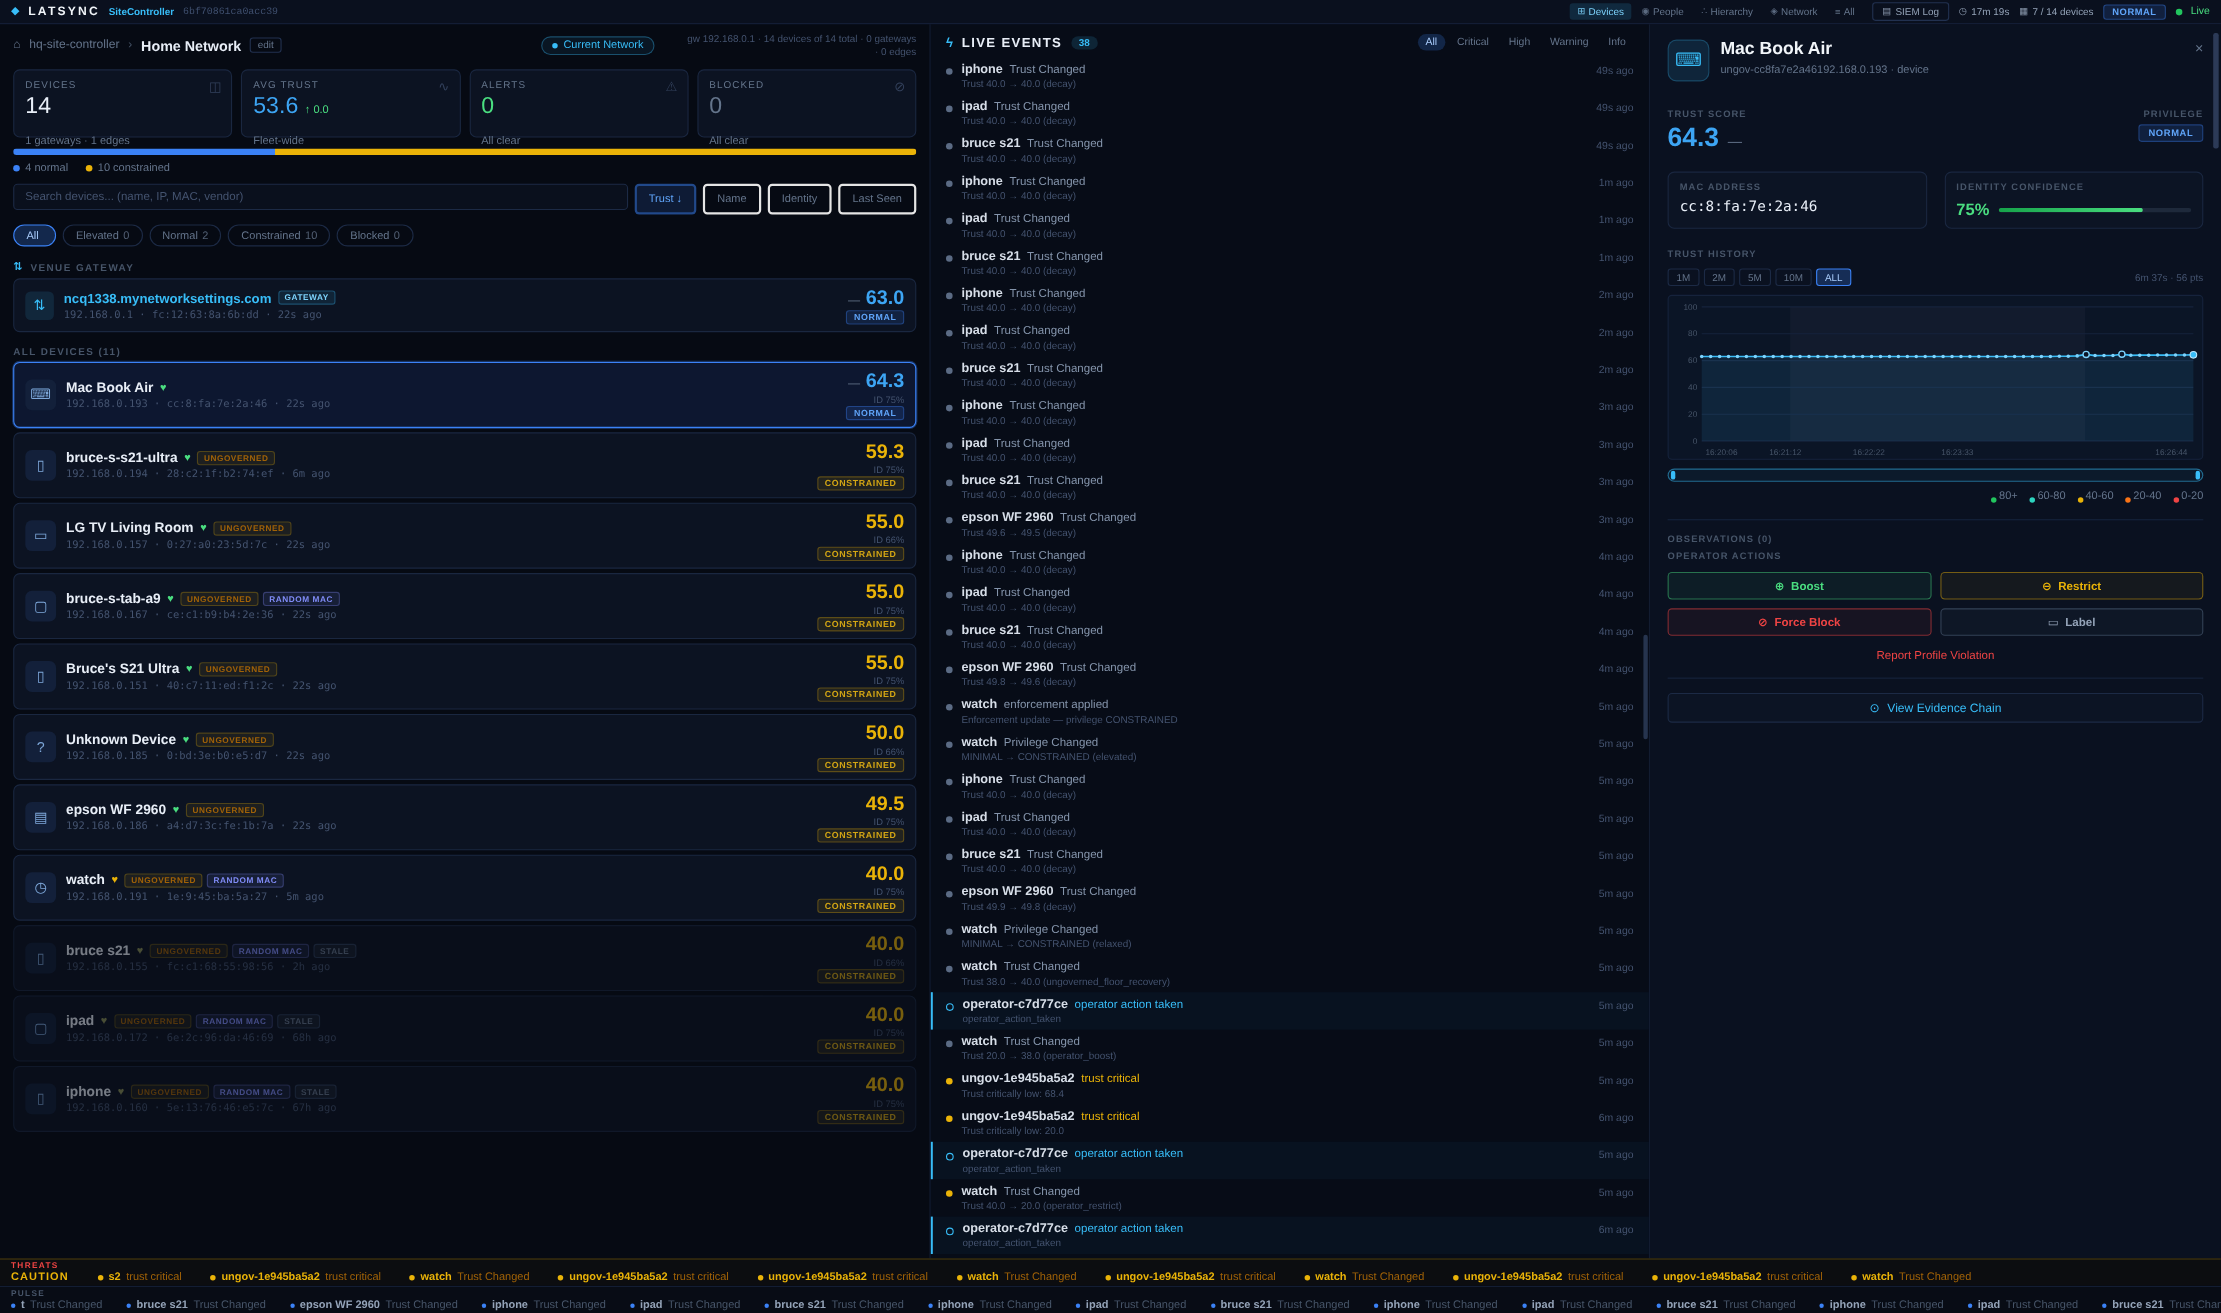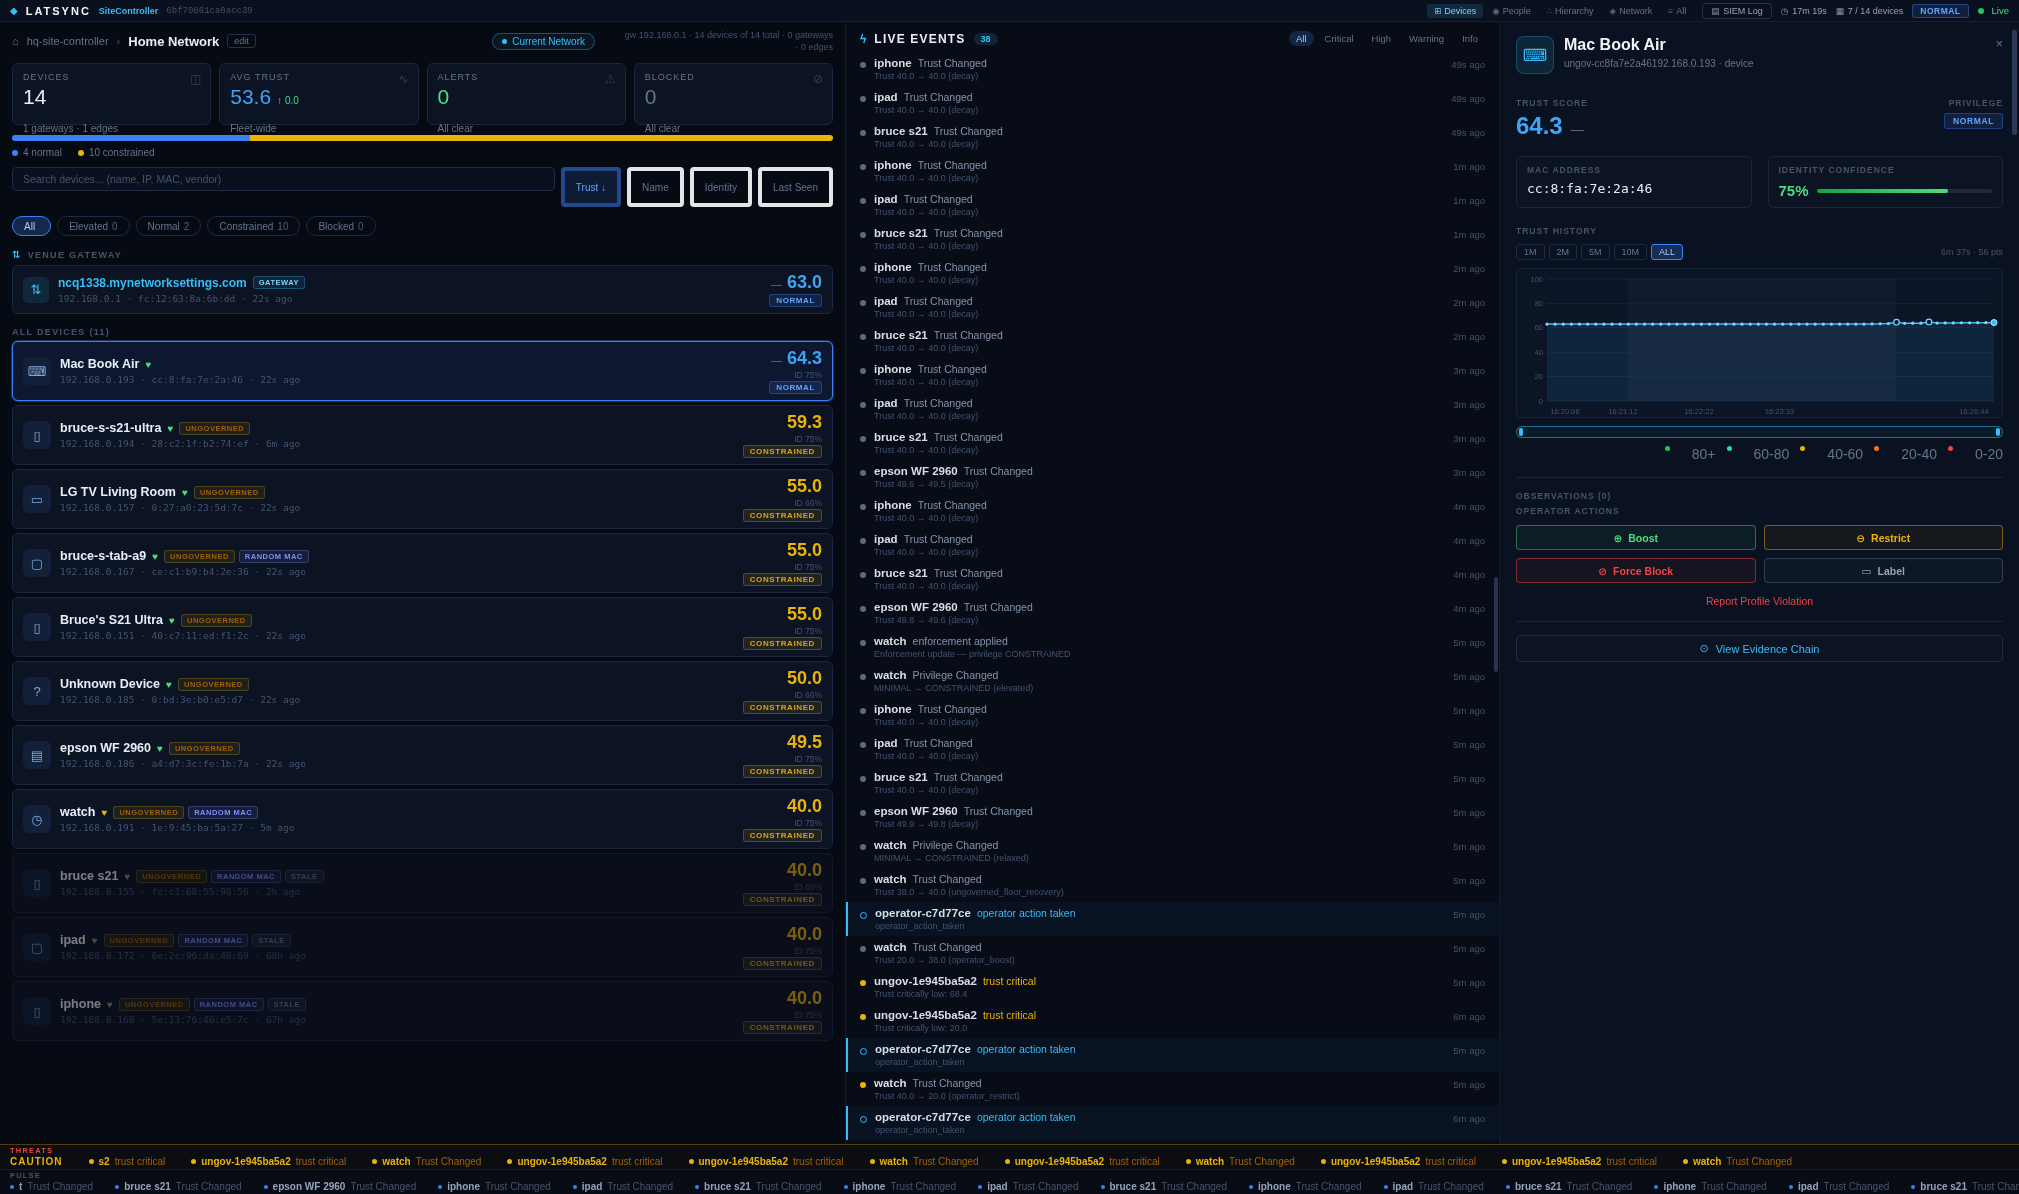--- a/index.html
+++ b/index.html
@@ -57,21 +57,21 @@
 .dist-bar{display:flex;height:6px;border-radius:3px;overflow:hidden;margin-top:10px}
 .seg-normal{background:#3b82f6}.seg-constrained{background:#eab308}
 .dist-legend{display:flex;gap:16px;margin-top:6px}
 .dl-item{display:flex;align-items:center;gap:5px;font-size:10px;color:#64748b}
 .dl-dot{width:6px;height:6px;border-radius:50%}
 
 
 .search-row{display:flex;gap:6px;margin-top:9px}
 .search-input{flex:1;max-width:580px;height:24px;background:#0a101d;border:1px solid #1c2a45;border-radius:4px;color:#cbd5e1;font-size:10.5px;padding:0 10px;outline:none}
 .search-input::placeholder{color:#44536f}
-.sort-btn{height:40px;padding:0 11px;font-size:10px;border-radius:4px;border:4px solid #e5e5e5;color:#64748b}
+.sort-btn{height:28px;padding:0 11px;font-size:10px;border-radius:4px;border:2px solid #e5e5e5;color:#64748b}
 .sort-btn.active{background:rgba(59,130,246,.15);border-color:rgba(59,130,246,.45);color:#60a5fa}
 
 
 .filters{display:flex;gap:6px;margin-top:9px}
 .pill{height:20px;padding:0 11px;border-radius:10px;font-size:10px;border:1px solid #1c2a45;color:#64748b;display:flex;align-items:center;gap:4px}
 .pill.active{background:rgba(59,130,246,.25);border-color:#3b82f6;color:#a8cbfa}
 .pill-count{opacity:.8}
 
 
 .sec-head{display:flex;align-items:center;gap:6px;font-size:9px;letter-spacing:1.3px;color:#475569;margin-top:13px;font-weight:bold}
@@ -155,21 +155,21 @@
 .chips{display:flex;gap:4px}
 .chip{font-size:9px;padding:2px 7px;border-radius:3px;border:1px solid #1c2a45;color:#64748b}
 .chip.active{background:rgba(59,130,246,.25);border-color:#3b82f6;color:#a8cbfa}
 .th-meta{font-size:9px;color:#44536f}
 .chart-box{margin-top:8px;height:150px;background:#0b1526;border:1px solid #16233c;border-radius:4px;position:relative;overflow:hidden}
 .chart-box svg{position:absolute;inset:0}
 .brush{margin-top:8px;height:12px;border:1px solid rgba(56,189,248,.5);border-radius:6px;background:rgba(56,189,248,.05);position:relative}
 .bh{position:absolute;top:1px;bottom:1px;width:4px;background:#38bdf8;border-radius:2px}
 .bh.l{left:2px}.bh.r{right:2px}
 .th-legend{display:flex;gap:11px;justify-content:flex-end;margin-top:8px}
-.tl-item{display:flex;align-items:flex-start;gap:22px;font-size:14px;color:#64748b}
+.tl-item{display:flex;align-items:flex-end;gap:2px;font-size:10px;color:#64748b}
 .tl-dot{width:5px;height:5px;border-radius:50%}
 .obs{margin-top:15px;border-top:1px solid #16233c;padding-top:11px}
 .op-actions{margin-top:3px}
 .act-grid{display:grid;grid-template-columns:1fr 1fr;gap:8px;margin-top:9px}
 .act-btn{height:25px;border-radius:4px;font-size:10.5px;font-weight:bold;display:flex;align-items:center;justify-content:center;gap:6px}
 .act-btn.boost{border:1px solid rgba(74,222,128,.45);color:#4ade80;background:rgba(74,222,128,.06)}
 .act-btn.restrict{border:1px solid rgba(234,179,8,.45);color:#eab308;background:rgba(234,179,8,.05)}
 .act-btn.block{border:1px solid rgba(239,68,68,.5);color:#ef4444;background:rgba(239,68,68,.06)}
 .act-btn.plain{border:1px solid #334155;color:#94a3b8;background:#0e1726}
 .report-link{display:block;margin:12px auto 0;font-size:10.5px;color:#ef4444;text-align:center}

